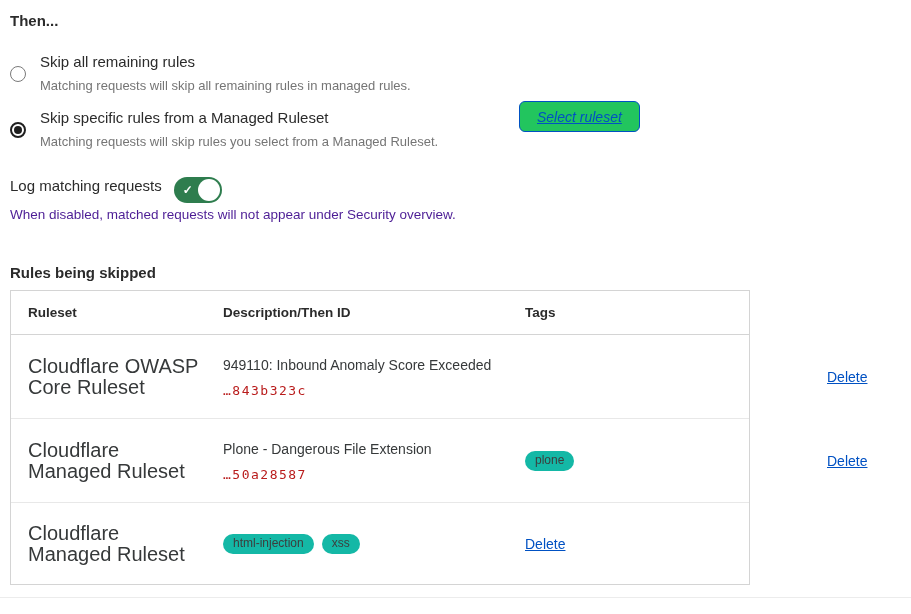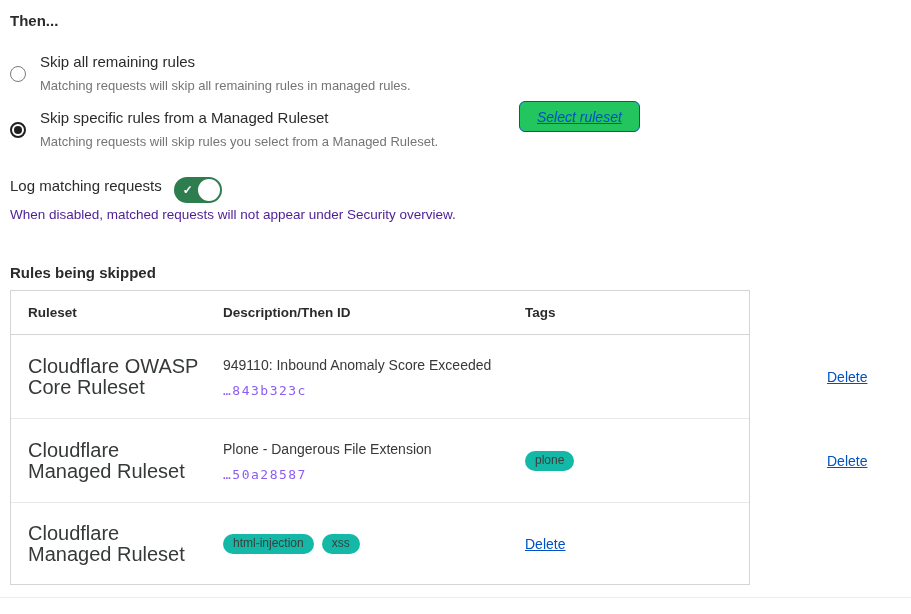--- a/index.html
+++ b/index.html
@@ -105,21 +105,21 @@
   }
   .trow { min-height: 84px; border-bottom: 1px solid #e8e8e8; padding-top: 14px; padding-bottom: 14px; }
   .trow:last-child { border-bottom: none; min-height: 81px; }
   .cell-ruleset { font-size: 20px; color: #36393a; line-height: 21px; padding-right: 24px; }
   .cell-desc .desc-line { font-size: 14px; color: #36393a; line-height: 18px; padding-right: 20px; }
   .cell-desc .rule-id {
     margin-top: 9px;
     font-family: "DejaVu Sans Mono", monospace;
     font-size: 13px;
     letter-spacing: 1.5px;
-    color: #8b5cf6;
+    color: #b91c1c;
   }
   .cell-tags { display: flex; gap: 8px; align-self: center; }
   .tag {
     background: #14b8a6;
     color: #3d3d3d;
     font-size: 12px;
     line-height: 13px;
     padding: 3px 10px 4px;
     border-radius: 10px;
     white-space: nowrap;

